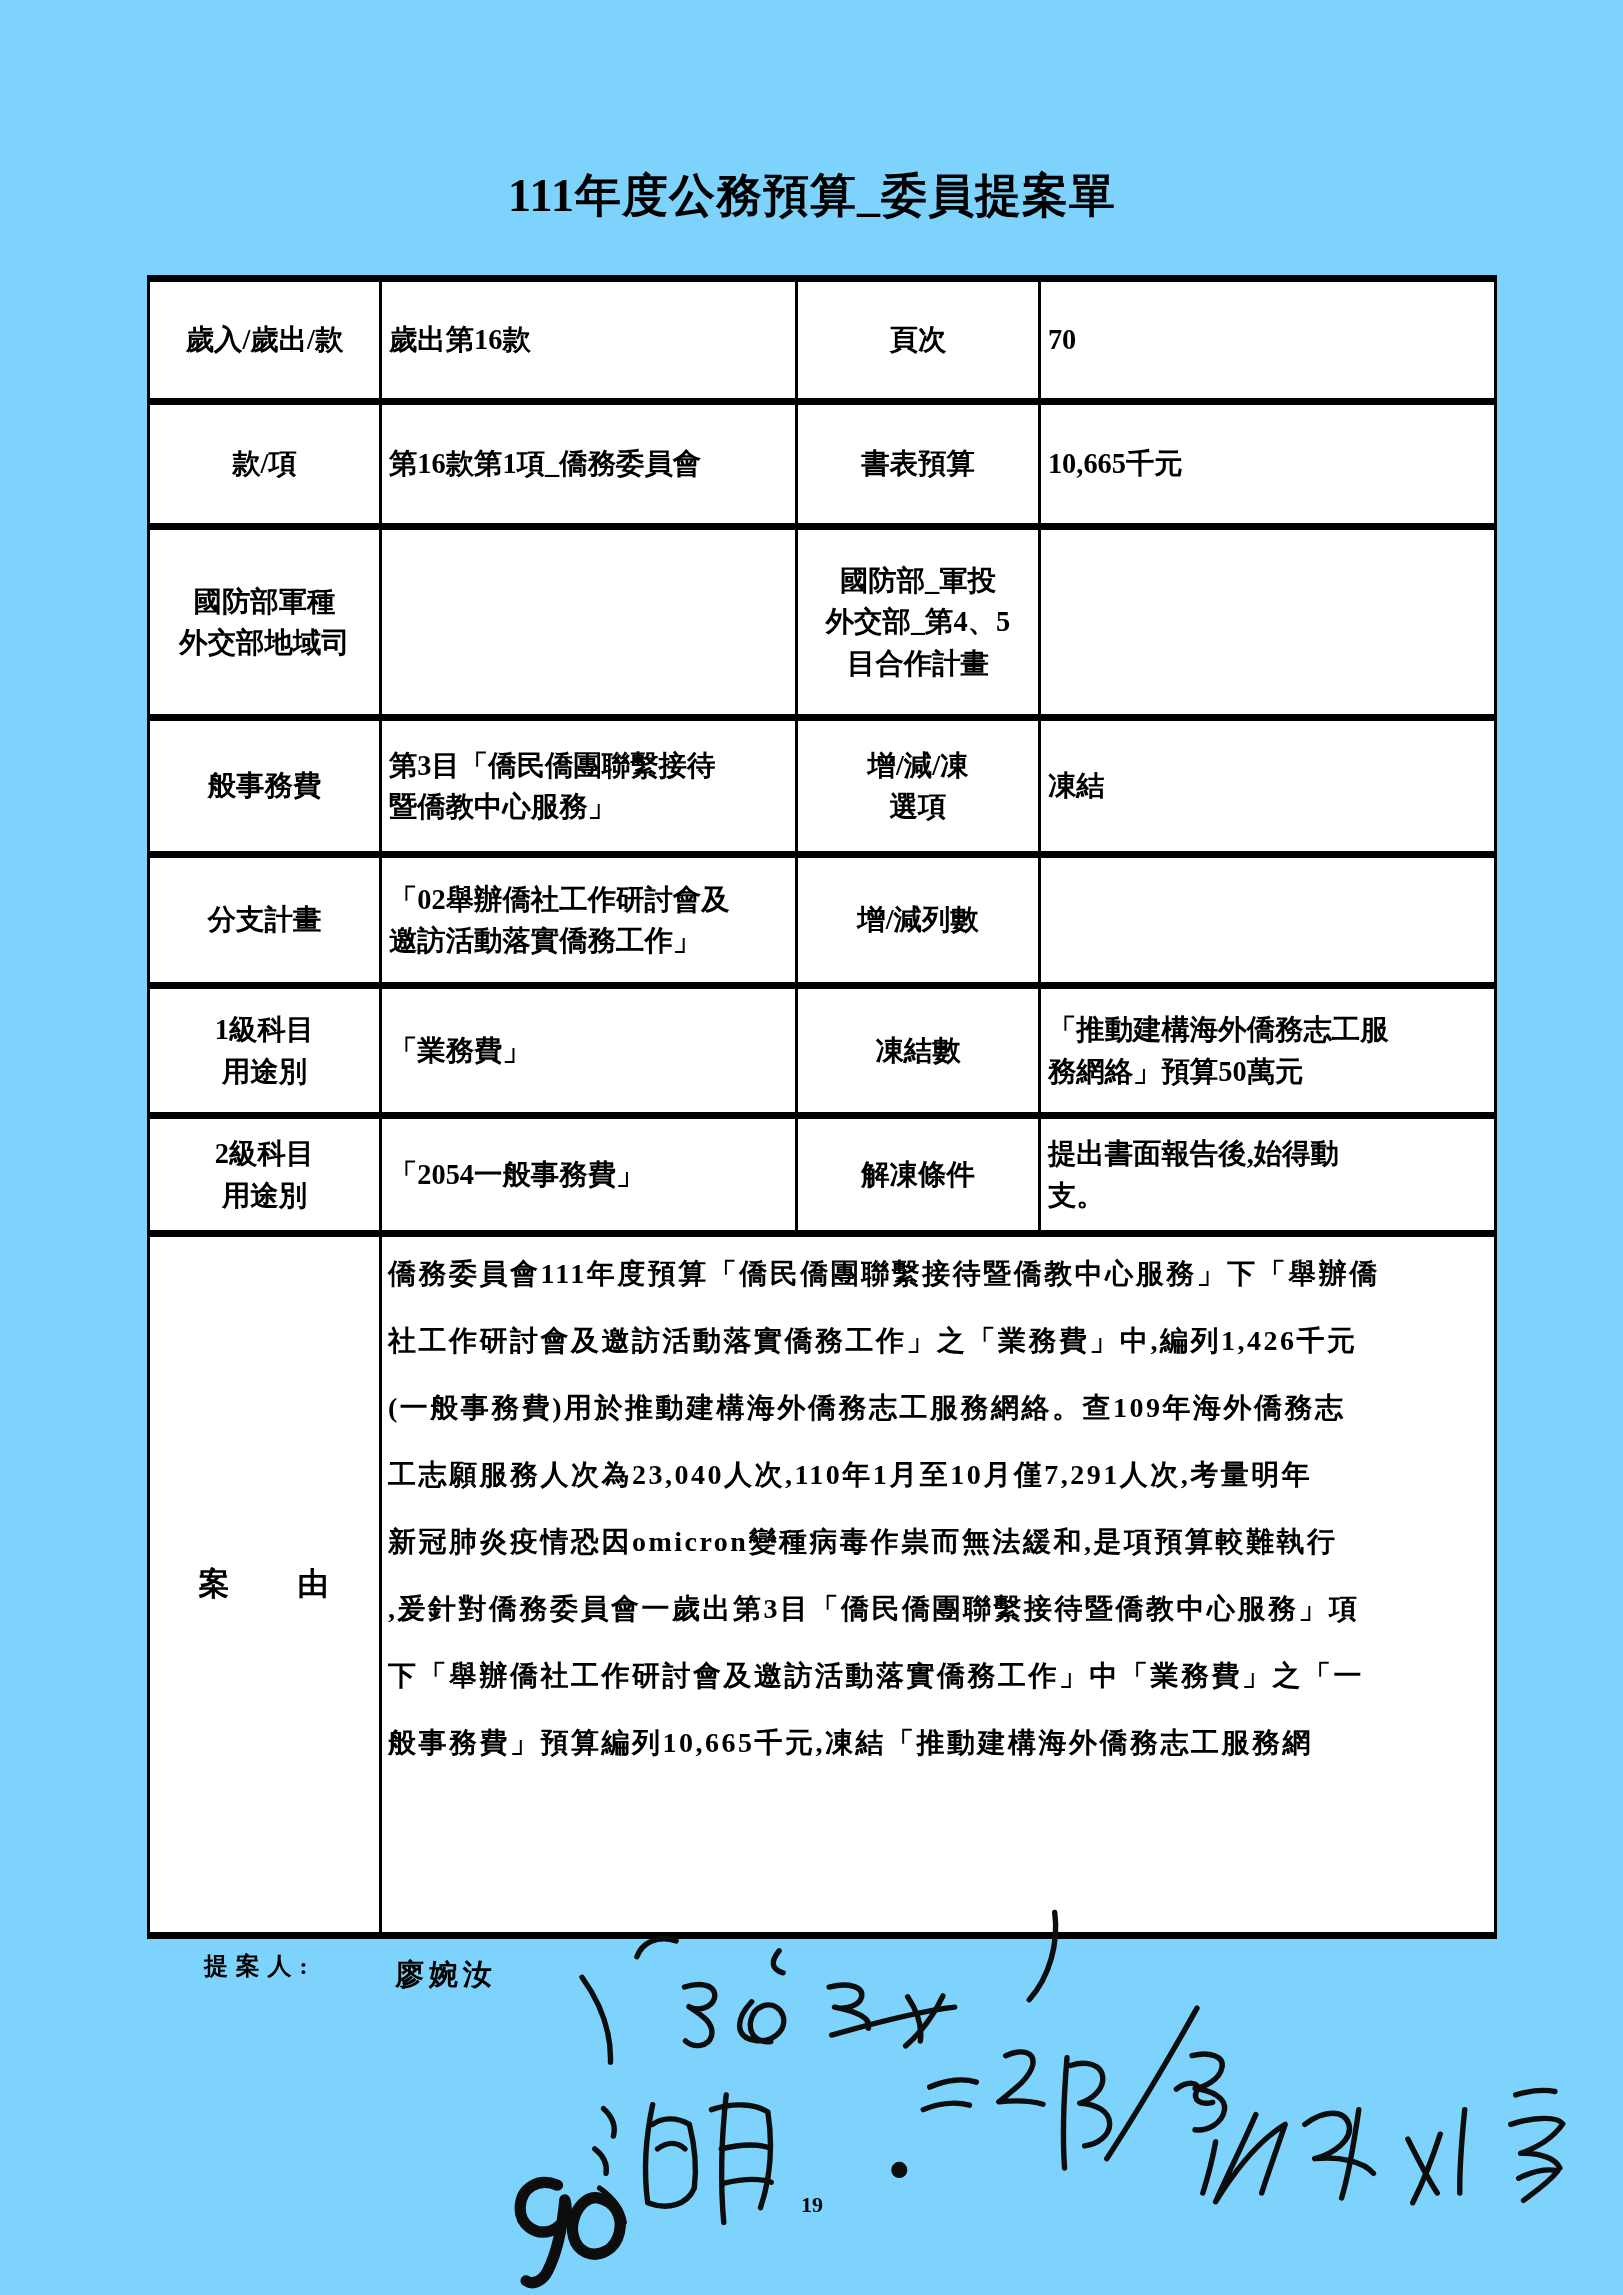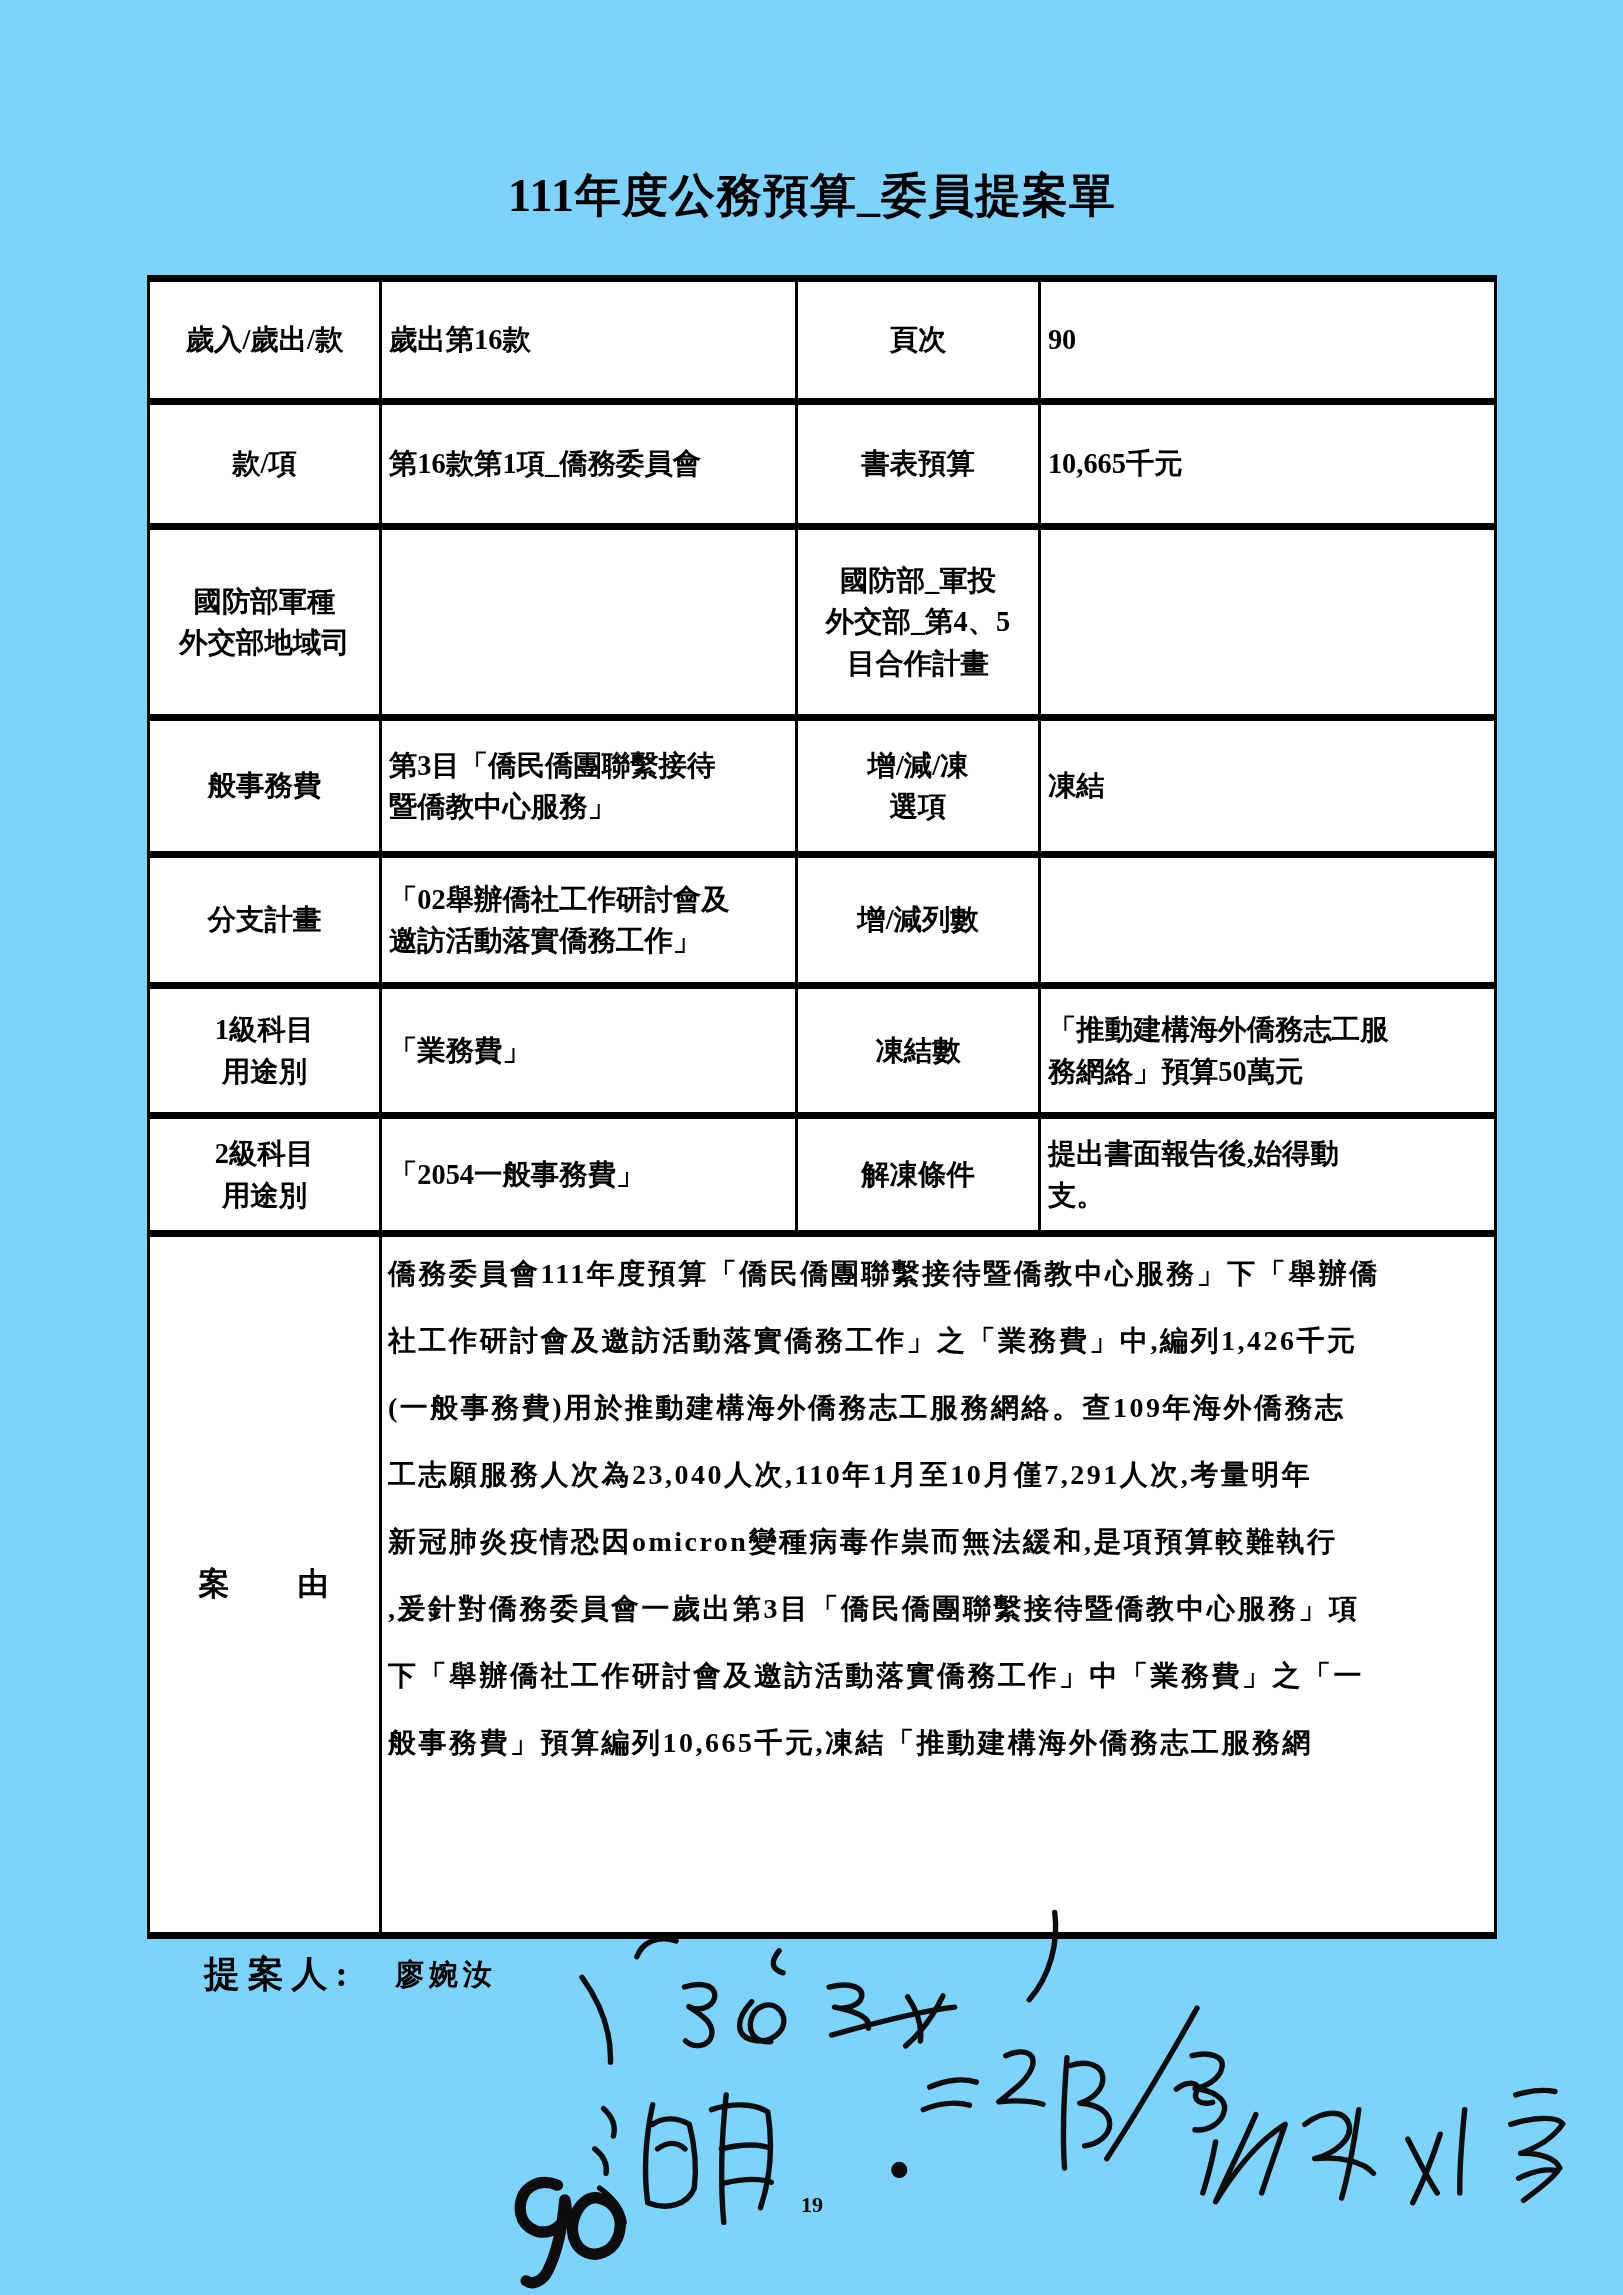--- a/index.html
+++ b/index.html
@@ -47,21 +47,21 @@
   .reason-cell{
     display:block;
     padding:2.9px 9.8px 0 5.9px;
     font-size:28px;font-weight:600;
     letter-spacing:2.5px;
     white-space:nowrap;
   }
   .reason-line{height:67px;line-height:67px;}
   .footer-label{
     position:absolute;left:204px;top:1950px;
-    font-size:36px;font-weight:600;letter-spacing:7.8px;
+    font-size:24px;font-weight:600;letter-spacing:7.8px;
   }
   .footer-name{
     position:absolute;left:395px;top:1955px;
     font-size:29px;font-weight:600;letter-spacing:4.9px;
   }
   .page-number{
     position:absolute;left:0;right:0;top:2192px;
     text-align:center;font-size:22px;font-weight:600;
   }
   .ink-layer{
@@ -77,21 +77,21 @@
 
 <div class="page">
 
   <div class="doc-title">111年度公務預算_委員提案單</div>
 
   <div class="sheet">
 
     <div class="cell lab">歲入/歲出/款</div>
     <div class="cell val">歲出第16款</div>
     <div class="cell lab">頁次</div>
-    <div class="cell val lastcol">90</div>
+    <div class="cell val lastcol">70</div>
 
     <div class="cell lab">款/項</div>
     <div class="cell val">第16款第1項_僑務委員會</div>
     <div class="cell lab">書表預算</div>
     <div class="cell val lastcol">10,665千元</div>
 
     <div class="cell lab">國防部軍種
 外交部地域司</div>
     <div class="cell val"></div>
     <div class="cell lab">國防部_軍投

